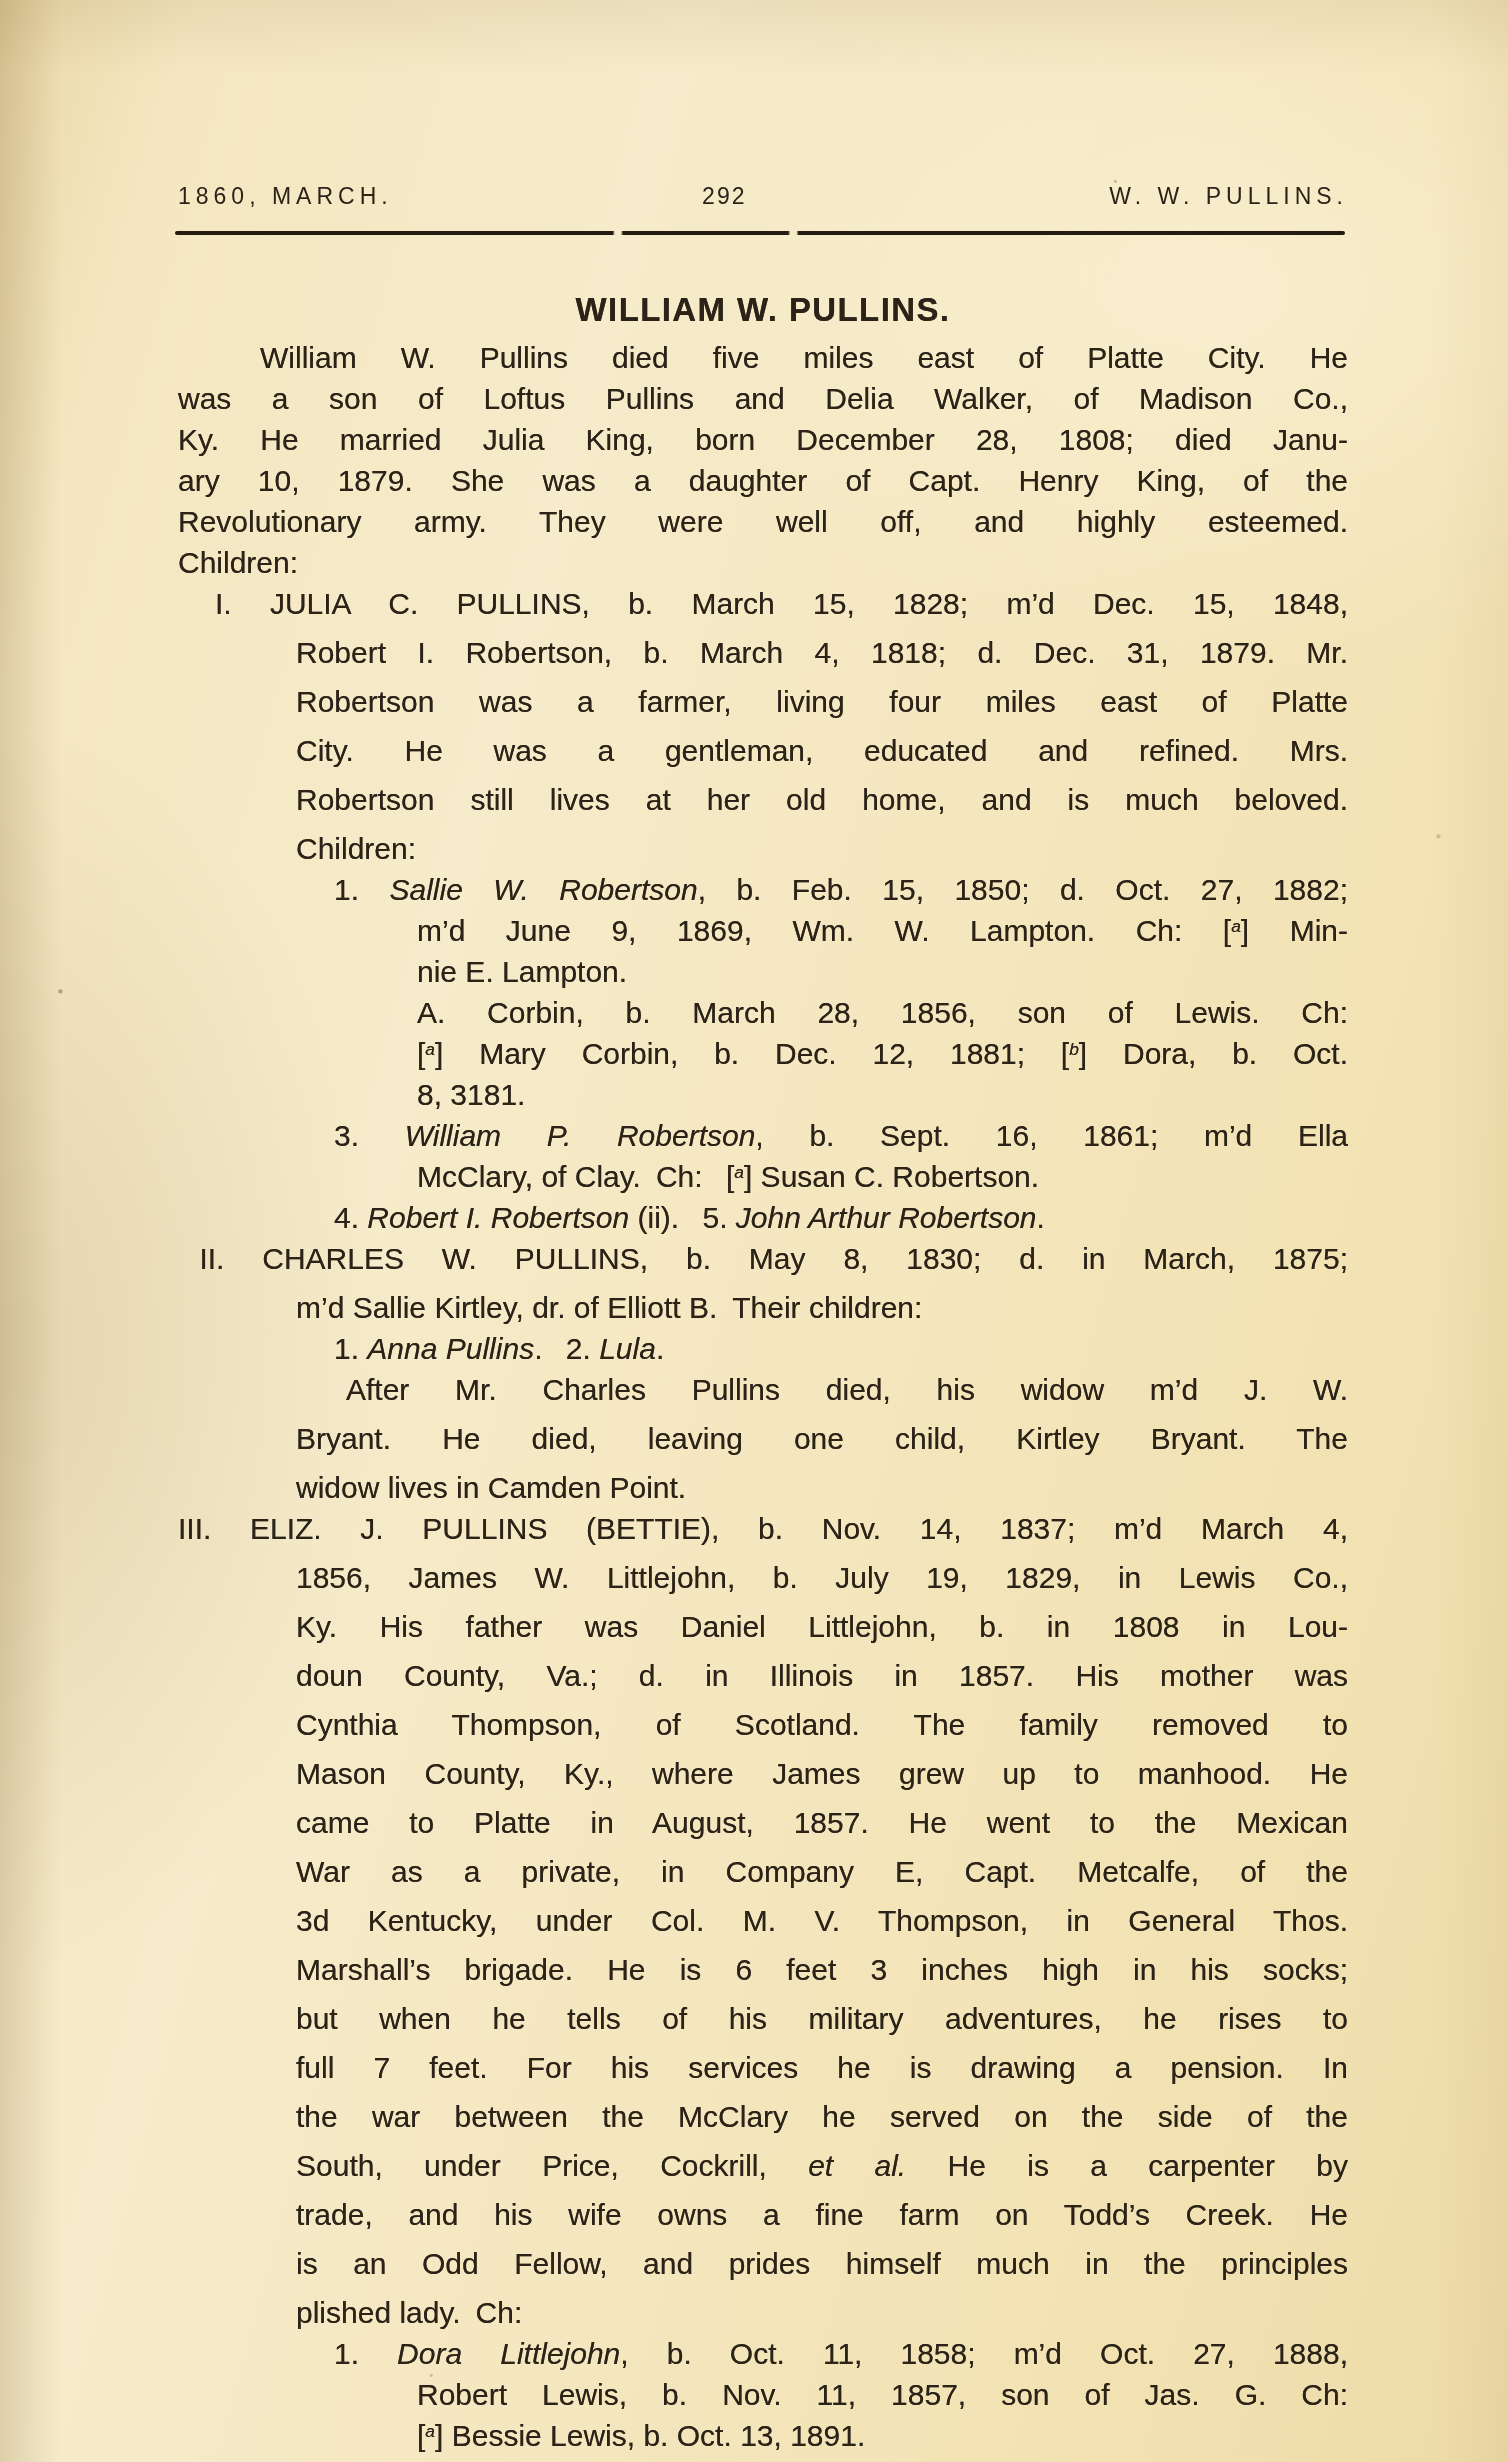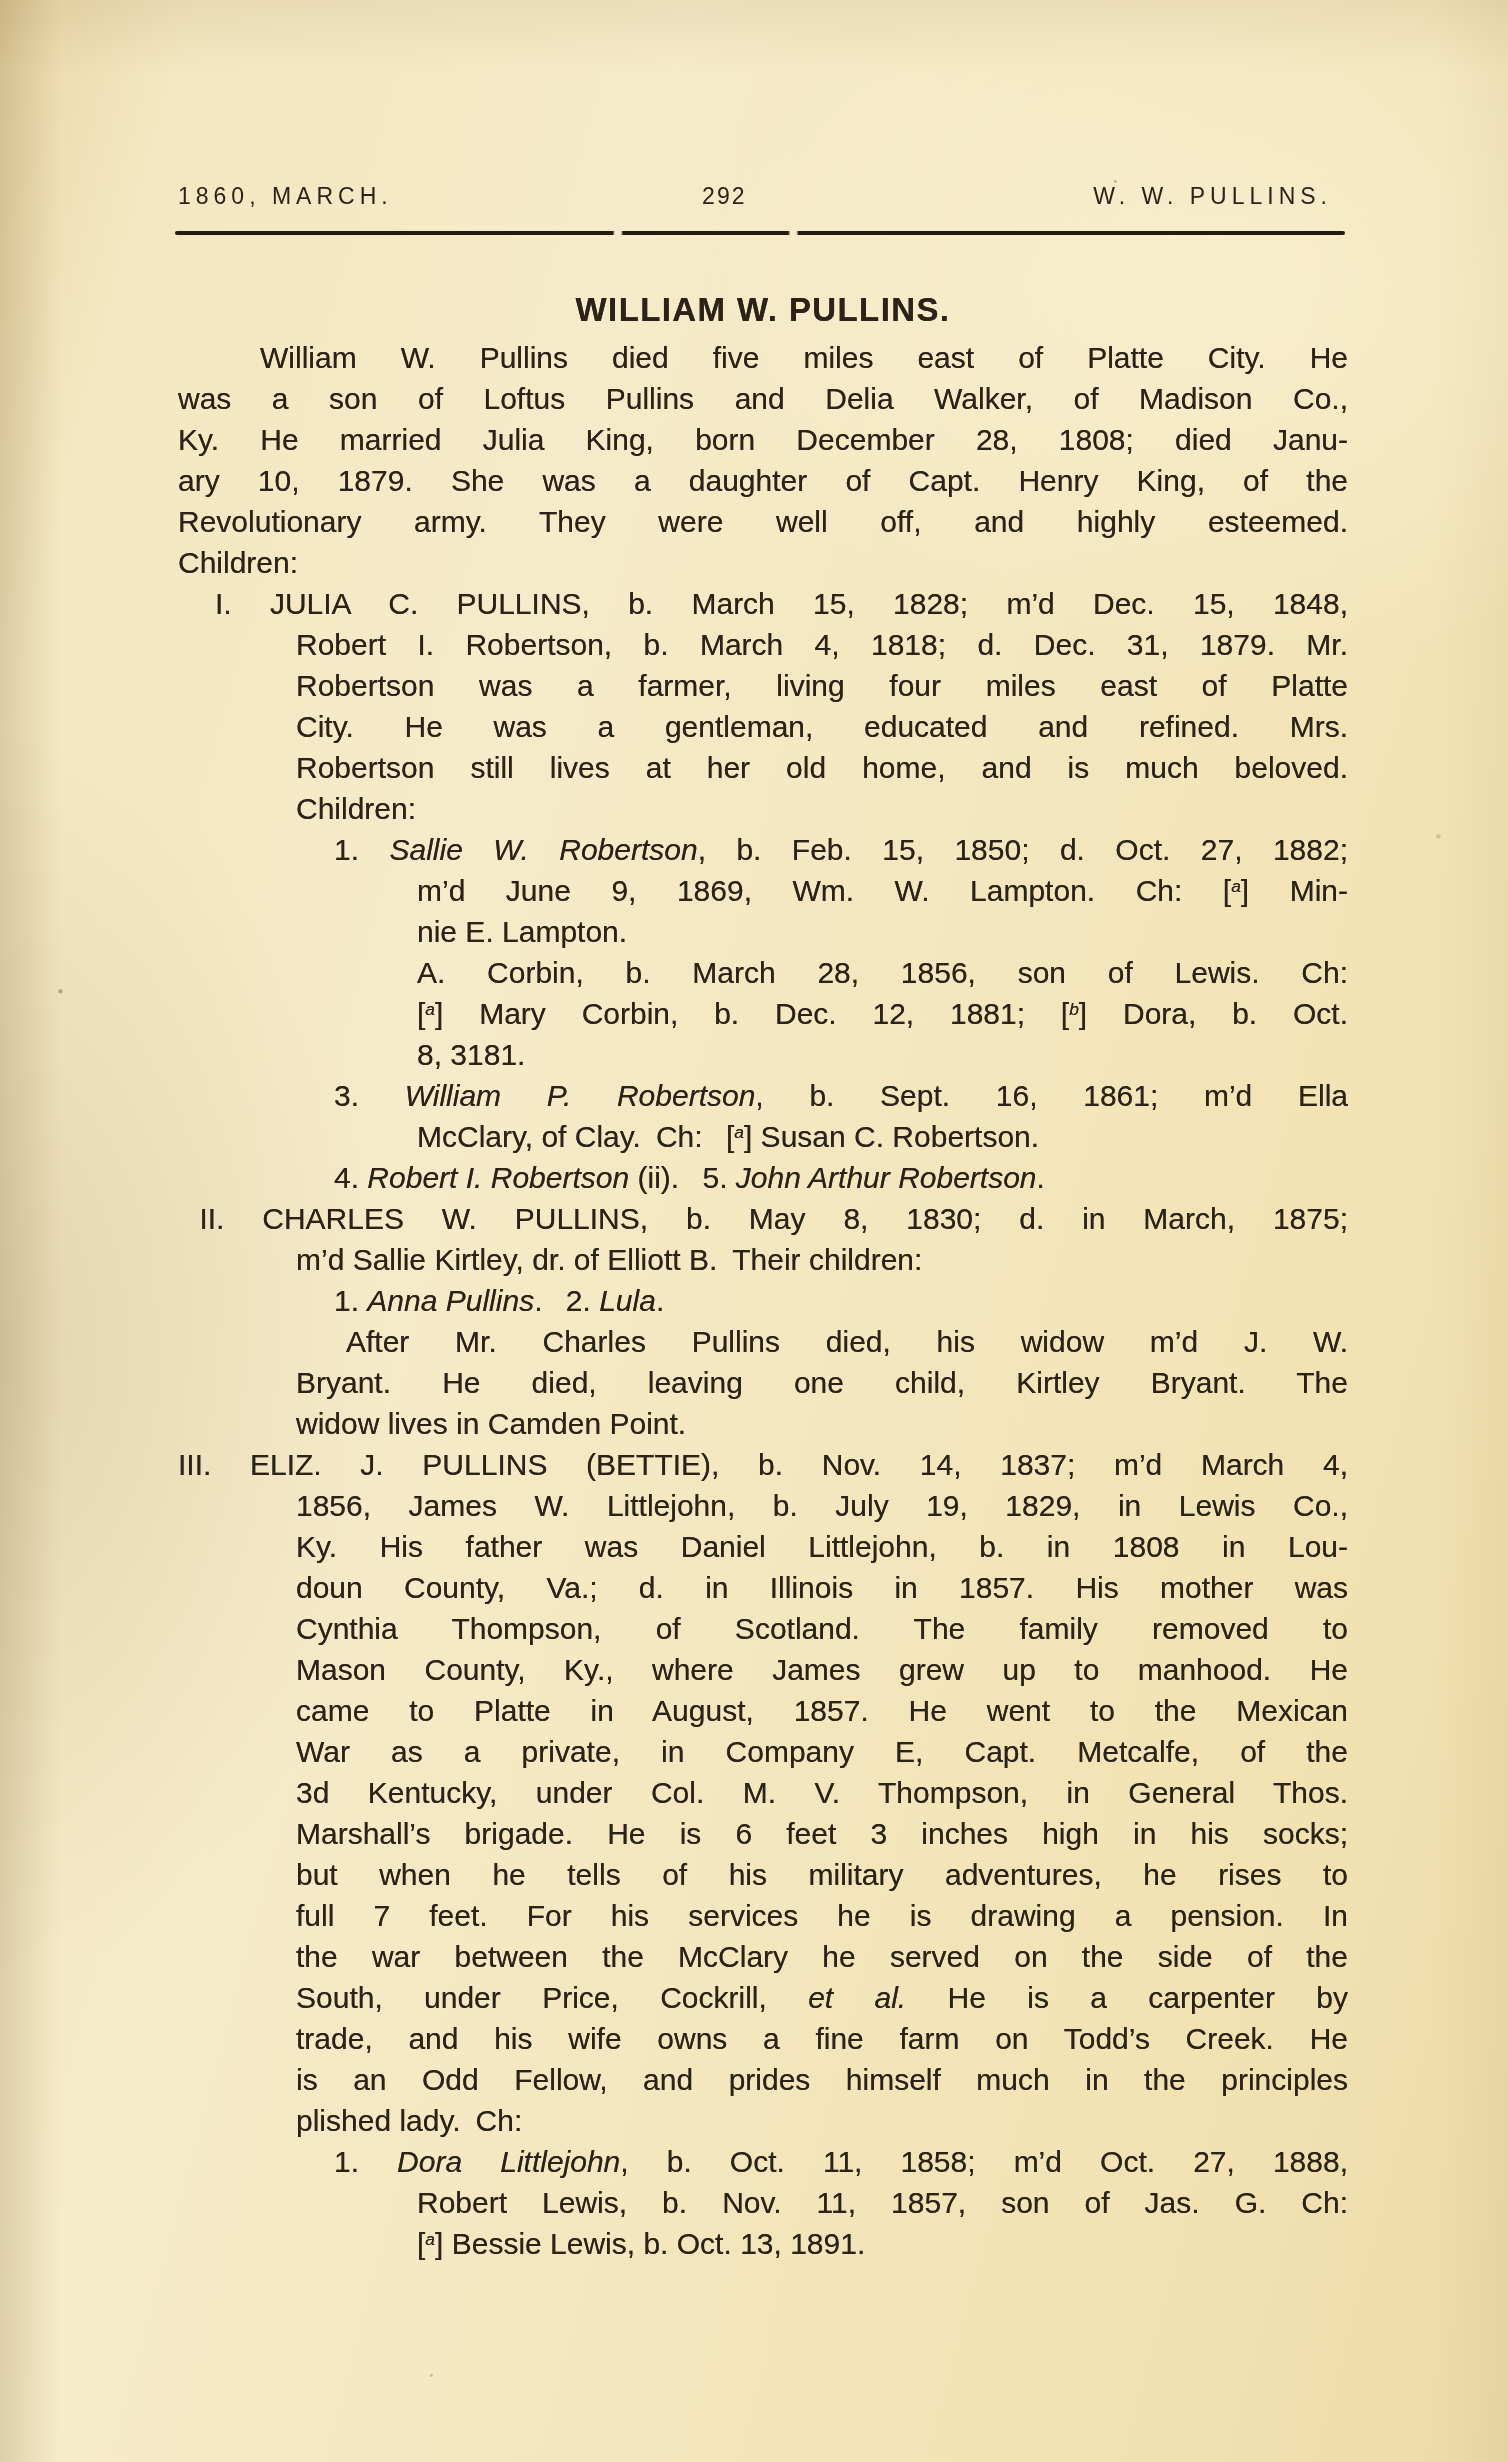--- a/index.html
+++ b/index.html
@@ -24,21 +24,21 @@
                1121px 187px 0 0 rgba(70,52,25,0.28),
                437px 2381px 0 0 rgba(70,52,25,0.25),
                1444px 842px 0 0.7px rgba(90,70,35,0.22);
     transform:translate(-7.1px,-7.1px);
   }
   .content-col{position:absolute;left:178px;width:1170px;}
   
   .running-head{top:183px;height:31px;font-size:23px;letter-spacing:5px;}
   .running-head .hl{position:absolute;left:0;top:0;}
   .running-head .hc{position:absolute;left:524px;top:0;letter-spacing:2.1px;}
-  .running-head .hr{position:absolute;right:16px;top:0;}
+  .running-head .hr{position:absolute;right:0;top:0;}
   .head-rule{
     position:absolute;left:175px;top:231px;width:1170px;height:4.3px;
     background:linear-gradient(90deg,
       #241c10 0%,#241c10 37.4%, rgba(36,28,16,0) 37.6%, rgba(36,28,16,0) 38.1%,
       #241c10 38.3%,#241c10 52.4%, rgba(36,28,16,0) 52.6%, rgba(36,28,16,0) 53.1%,
       #241c10 53.3%,#241c10 100%);
     border-radius:2.1px;
   }
   .page-title{
     position:absolute;left:178px;top:291px;width:1170px;
@@ -49,21 +49,21 @@
   .body-text{position:absolute;left:178px;top:337px;width:1170px;
     font-size:30px;line-height:41px;
     text-shadow:0 0 0.4px rgba(43,35,24,0.75);
   }
   .line{height:41px;white-space:normal;}
   .j{text-align:justify;text-align-last:justify;}
   .ind{text-indent:82px;}
   .r1{padding-left:37px;}
   .r2{padding-left:21.4px;}
   .r3{padding-left:0;}
-  .c{padding-left:118px;}
+  .c{padding-left:118px;margin-top:8px;}
   .n{padding-left:156px;}
   .nc{padding-left:239px;}
   .af{padding-left:168px;}
   .sup{font-size:0.58em;vertical-align:0.5em;line-height:0;}
 </style>
 </head>
 <body>
 
 <div class="page">
 

